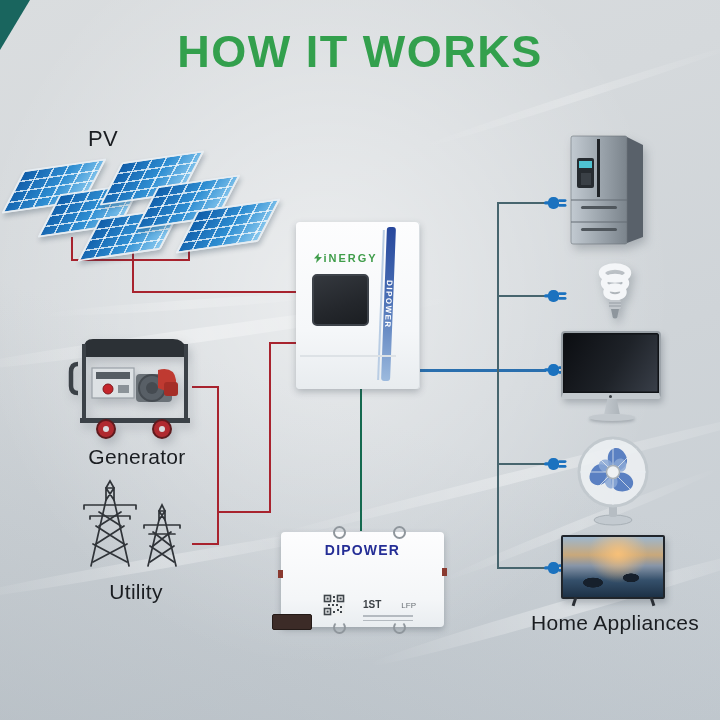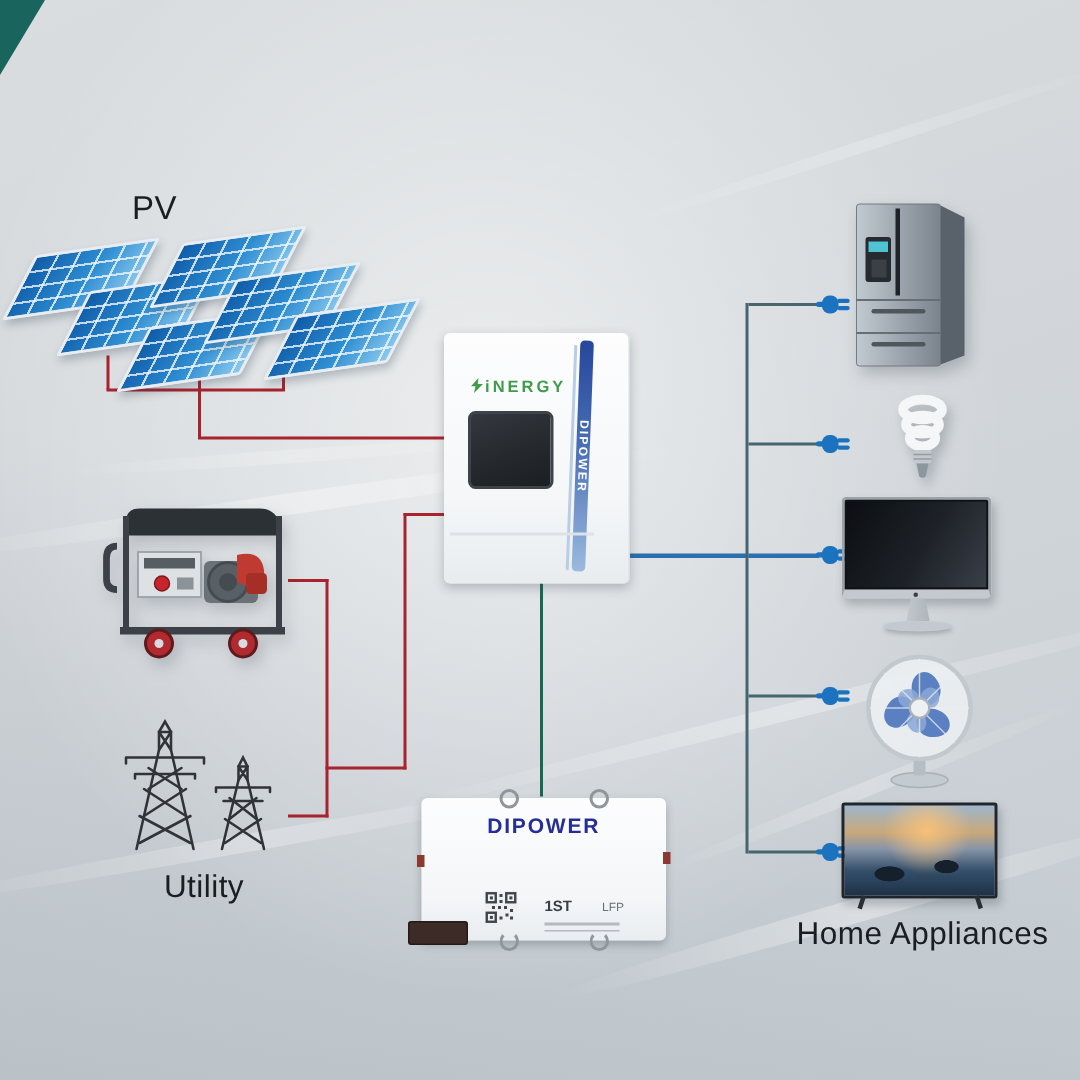--- a/index.html
+++ b/index.html
@@ -132,20 +132,21 @@
 
   <div class="corner-teal"></div>
   <div class="streak s1"></div>
   <div class="streak s2"></div>
   <div class="streak s3"></div>
   <div class="streak s4"></div>
   <div class="streak s5"></div>
   <div class="streak s6"></div>
   <div class="streak s7"></div>
 
+  <div class="title">HOW IT WORKS</div>
 
   <div class="ln red" style="left:71px;top:237px;width:2px;height:23px;"></div>
   <div class="ln red" style="left:132px;top:237px;width:2px;height:23px;"></div>
   <div class="ln red" style="left:188px;top:241px;width:2px;height:19px;"></div>
   <div class="ln red" style="left:71px;top:259px;width:119px;height:2px;"></div>
   <div class="ln red" style="left:132px;top:259px;width:2px;height:33px;"></div>
   <div class="ln red" style="left:132px;top:291px;width:178px;height:2px;"></div>
 
   <div class="ln red" style="left:192px;top:386px;width:27px;height:2px;"></div>
   <div class="ln red" style="left:217px;top:386px;width:2px;height:159px;"></div>
@@ -230,20 +231,21 @@
     <rect x="68" y="40" width="36" height="28" rx="4" fill="#6a7177"></rect>
     <circle cx="84" cy="54" r="13" fill="#585f66" stroke="#454b51" stroke-width="2"></circle>
     <circle cx="84" cy="54" r="6" fill="#454b51"></circle>
     <path d="M90,36 q16,-4 18,10 q1,10 -8,12 l-10,-4 Z" fill="#bf3a31"></path>
     <rect x="96" y="48" width="14" height="14" rx="3" fill="#a52e27"></rect>
     <circle cx="38" cy="95" r="9" fill="#b02a30" stroke="#5f1a1d" stroke-width="2"></circle>
     <circle cx="38" cy="95" r="3" fill="#d9dcdf"></circle>
     <circle cx="94" cy="95" r="9" fill="#b02a30" stroke="#5f1a1d" stroke-width="2"></circle>
     <circle cx="94" cy="95" r="3" fill="#d9dcdf"></circle>
   </svg>
+  <div class="lbl lbl-generator">Generator</div>
 
   <svg class="towers" width="112" height="92" viewBox="0 0 112 92">
     <g stroke="#303439" stroke-width="1.7" fill="none" stroke-linecap="round">
       <path d="M13,88 L28,22 M51,88 L36,22"></path>
       <path d="M15,84 L49,66 M49,84 L15,66"></path>
       <path d="M18,66 L46,48 M46,66 L18,48"></path>
       <path d="M21,48 L43,34 M43,48 L21,34"></path>
       <path d="M28,22 V10 H36 V22 M28,22 L36,10 M36,22 L28,10"></path>
       <path d="M28,10 L32,3 L36,10"></path>
       <path d="M6,27 H58 M6,27 v4 M58,27 v4"></path>

